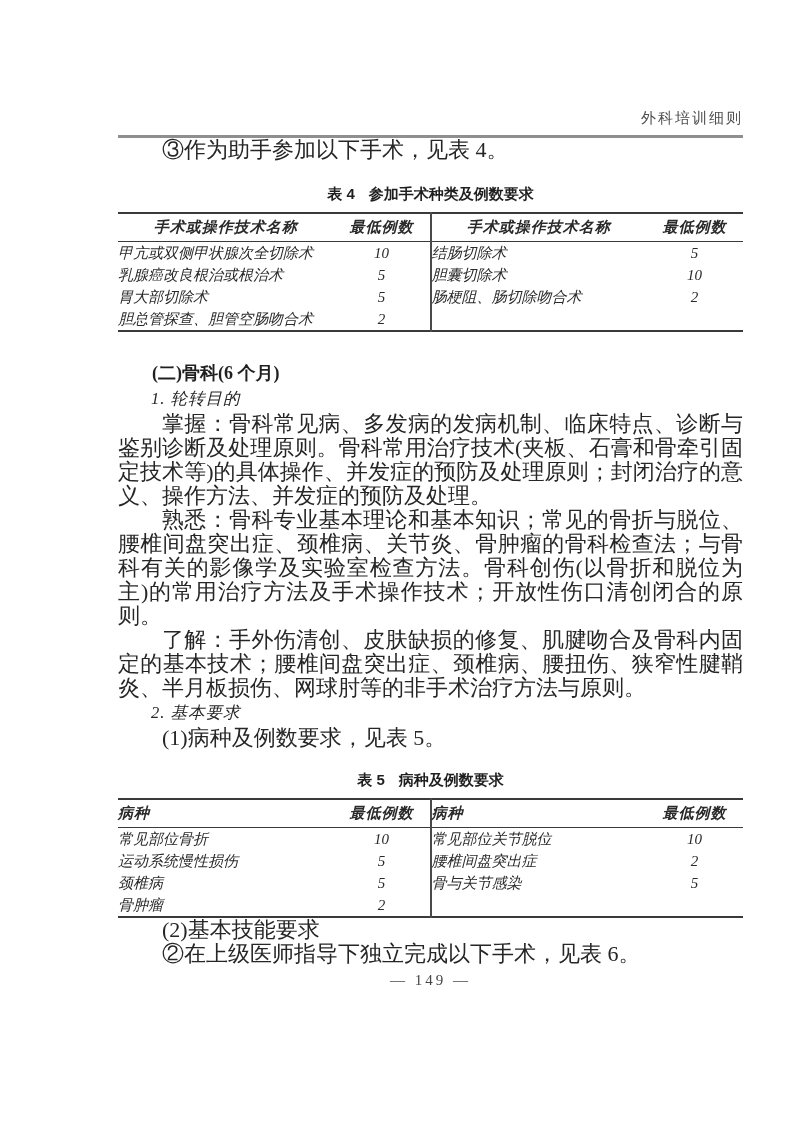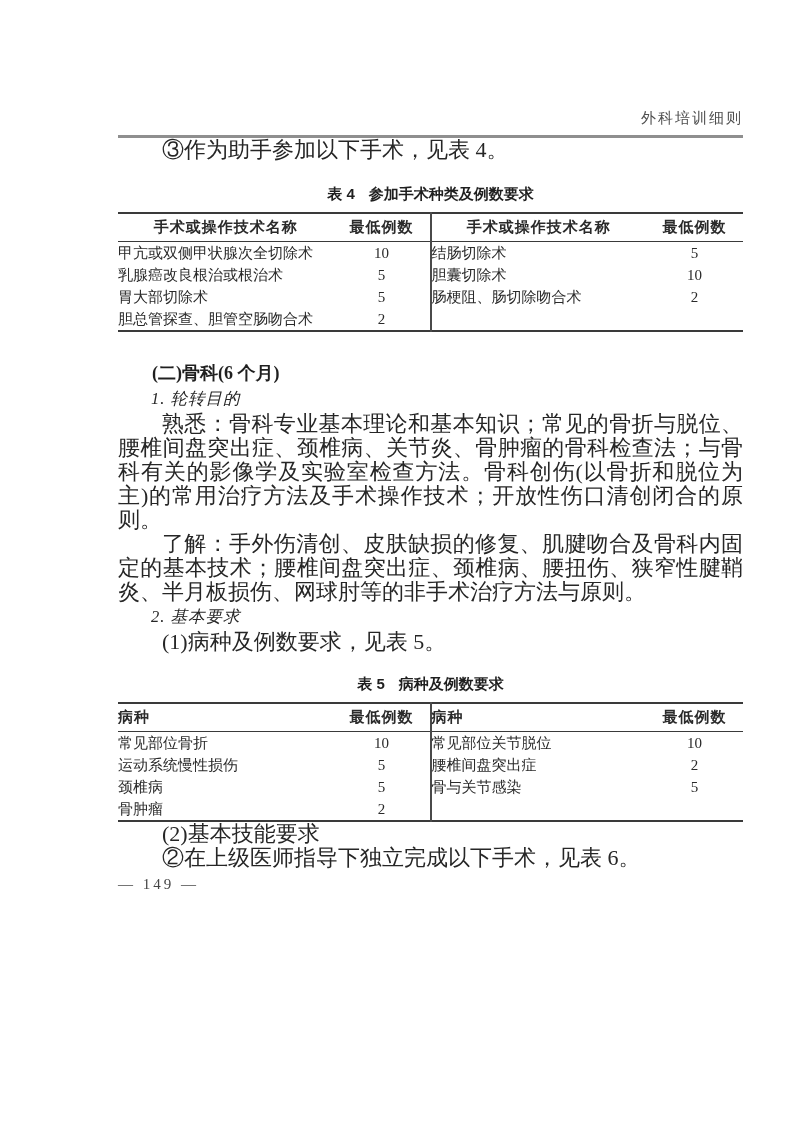--- a/index.html
+++ b/index.html
@@ -46,20 +46,21 @@
   }
   .table-title .tlabel{margin-right:14px;}
   table.data-table{
     width:100%;
     border-collapse:collapse;
     table-layout:fixed;
     border-top:2px solid #3a3a3a;
     border-bottom:2px solid #3a3a3a;
     font-size:15px;
     color:#2a2a2a;
+    font-style:italic;
   }
   table.data-table thead th{
     font-family:"Liberation Sans","DejaVu Sans",sans-serif;
     font-weight:bold;
     font-size:15px;
     height:27px;
     border-bottom:1.5px solid #3a3a3a;
     padding:0;
     letter-spacing:1px;
   }
@@ -89,21 +90,21 @@
     margin:0;
     font-size:16.5px;
     line-height:26px;
     text-indent:2em;
     font-style:italic;
     letter-spacing:1px;
   }
   .skills{margin-top:28px;}
   .page-number{
     margin-top:4px;
-    text-align:left;
+    text-align:center;
     font-size:15px;
     line-height:20px;
     color:#454545;
     letter-spacing:3px;
   }
 </style>
 </head>
 <body>
 
 <div class="page">
@@ -156,20 +157,21 @@
           <td class="num divider">2</td>
           <td class="name-r"></td>
           <td class="num"></td>
         </tr>
       </tbody>
     </table>
   </div>
 
   <h3 class="section-heading">(二)骨科(6 个月)</h3>
   <p class="kaiti">1. 轮转目的</p>
+  <p class="body-line">掌握：骨科常见病、多发病的发病机制、临床特点、诊断与鉴别诊断及处理原则。骨科常用治疗技术(夹板、石膏和骨牵引固定技术等)的具体操作、并发症的预防及处理原则；封闭治疗的意义、操作方法、并发症的预防及处理。</p>
   <p class="body-line">熟悉：骨科专业基本理论和基本知识；常见的骨折与脱位、腰椎间盘突出症、颈椎病、关节炎、骨肿瘤的骨科检查法；与骨科有关的影像学及实验室检查方法。骨科创伤(以骨折和脱位为主)的常用治疗方法及手术操作技术；开放性伤口清创闭合的原则。</p>
   <p class="body-line">了解：手外伤清创、皮肤缺损的修复、肌腱吻合及骨科内固定的基本技术；腰椎间盘突出症、颈椎病、腰扭伤、狭窄性腱鞘炎、半月板损伤、网球肘等的非手术治疗方法与原则。</p>
   <p class="kaiti">2. 基本要求</p>
   <p class="body-line">(1)病种及例数要求，见表 5。</p>
 
   <div class="table-block second">
     <div class="table-title">
       <span class="tlabel">表 5</span><span>病种及例数要求</span>
     </div>
     <table class="data-table">

